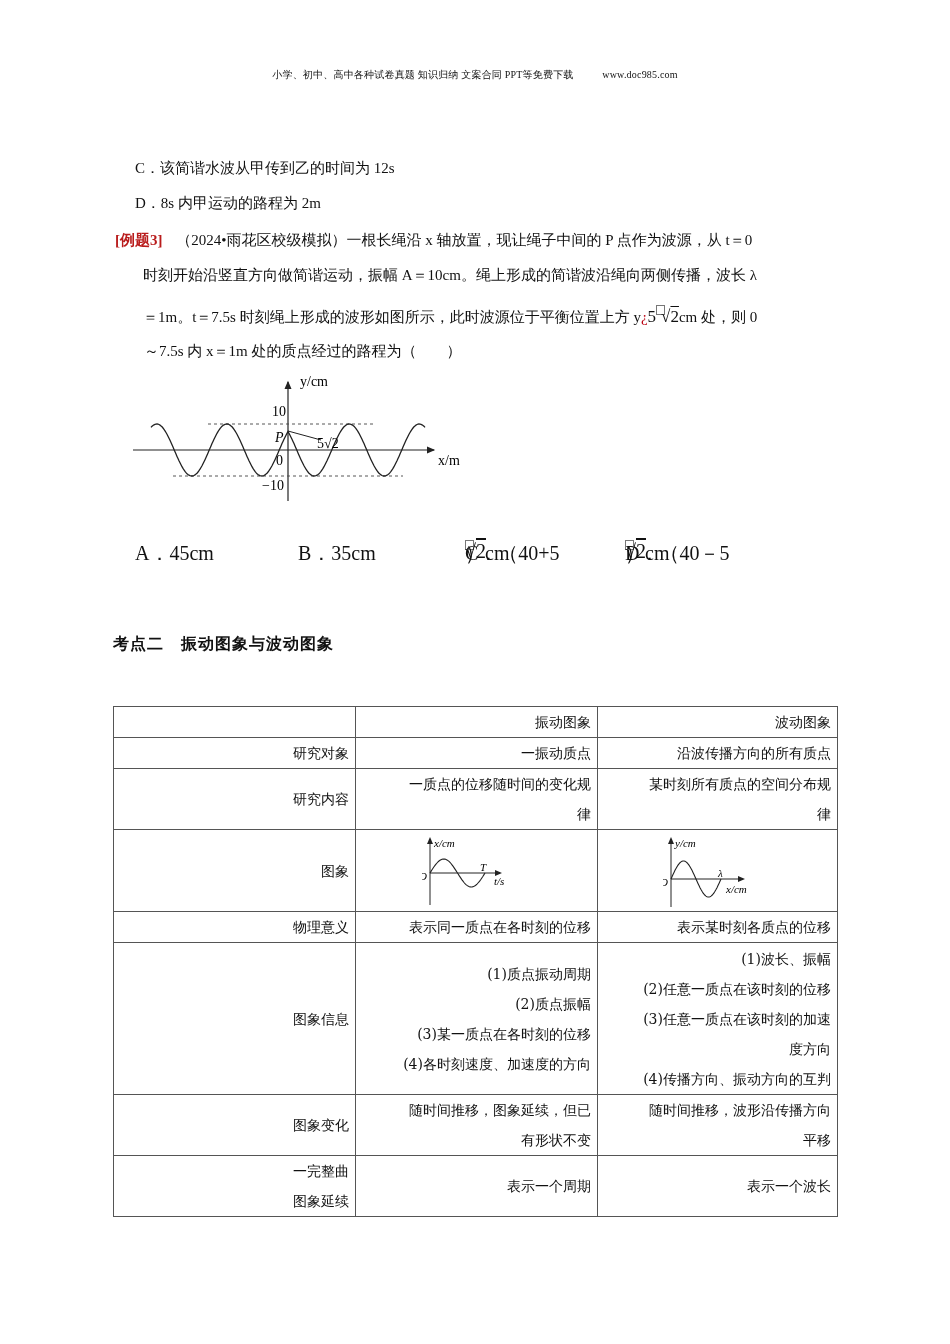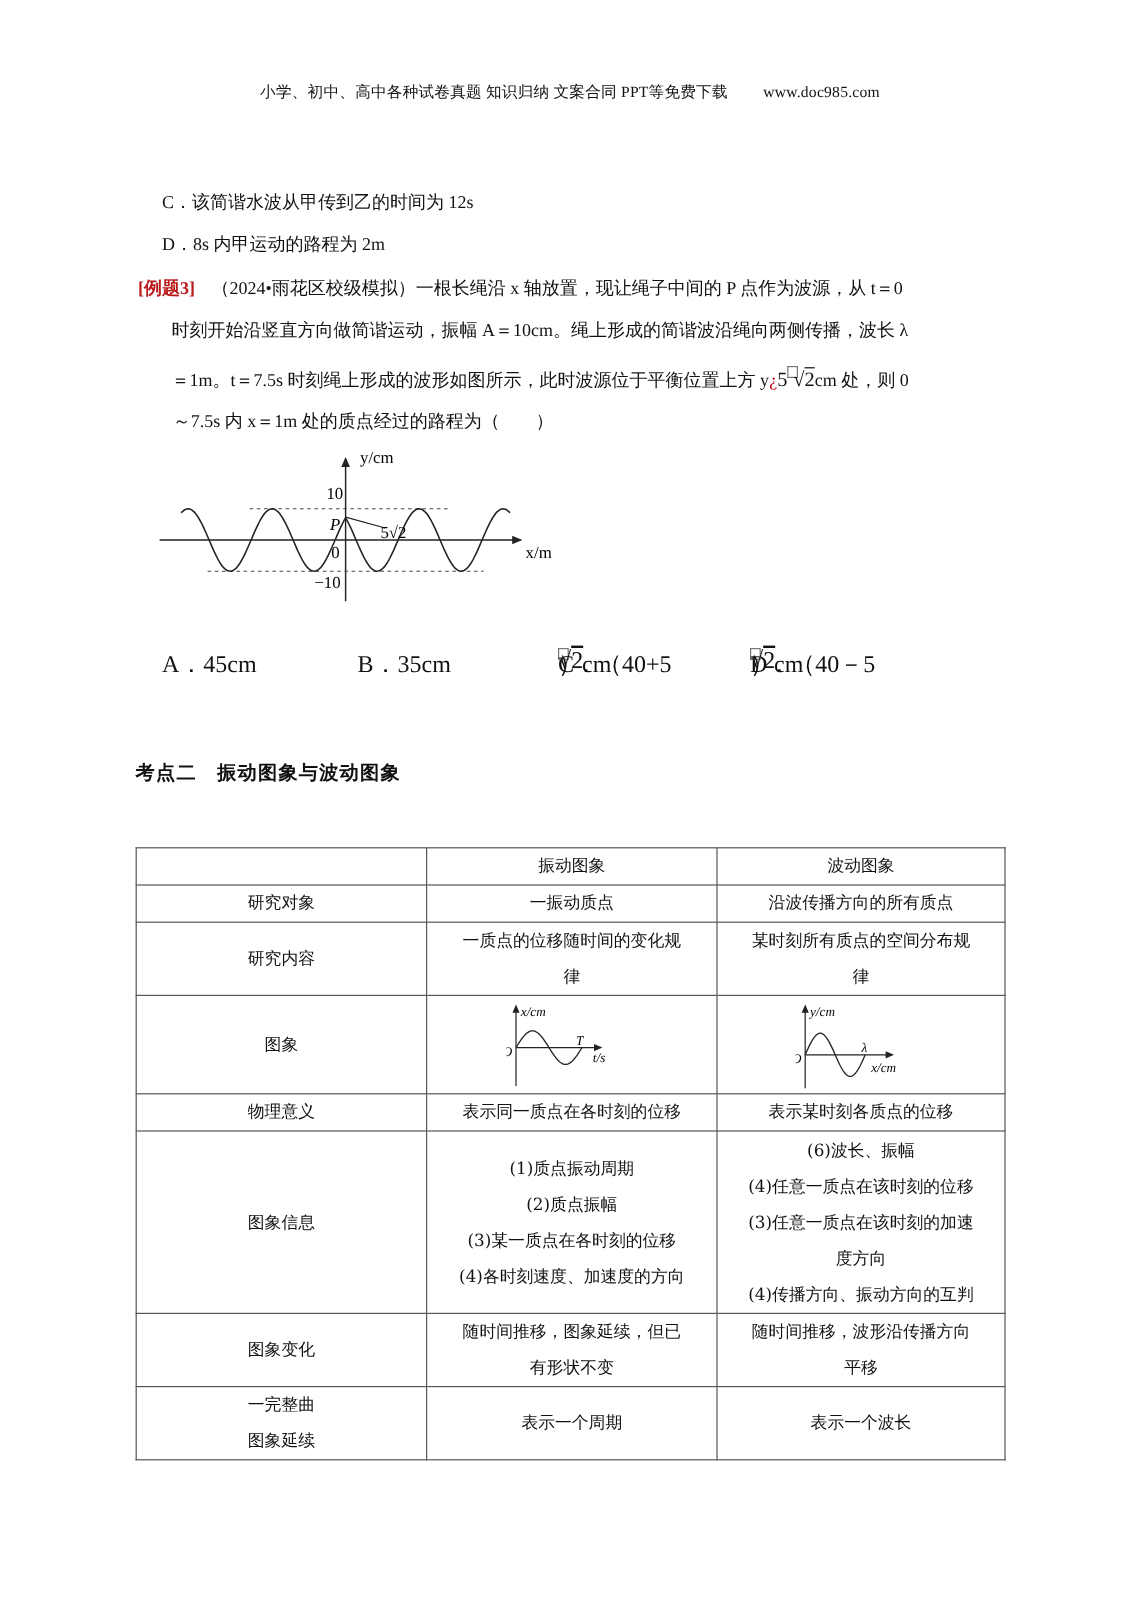--- a/index.html
+++ b/index.html
@@ -1,32 +1,32 @@
 <!DOCTYPE html>
 <html><head>
 <meta charset="utf-8">
 <style>
   html, body { margin:0; padding:0; background:#ffffff; }
   body { width:950px; height:1344px; position:relative; overflow:hidden;
          font-family:"Liberation Serif","DejaVu Serif",serif; color:#111; }
   .abs { position:absolute; }
-  .header { left:0; top:68px; width:950px; text-align:center; font-size:13px; letter-spacing:0.2px; }
+  .header { left:0; top:68px; width:950px; text-align:center; font-size:10px; letter-spacing:0.2px; }
   .header .url { margin-left:26px; }
   .line { font-size:15px; white-space:nowrap; }
   .ex-tag { color:#b91c1c; font-weight:bold; }
   .red { color:#b01; }
   .sq { display:inline-block; width:7px; height:8px; border:1px solid #777; vertical-align:7px; margin-right:-4px; font-size:0; }
   .rad { display:inline-block; }
   .rad .r { text-decoration:overline; }
   .opts span { position:absolute; font-size:20px; white-space:nowrap; }
   .section-title { left:113px; top:634px; font-family:"DejaVu Sans","Liberation Sans",sans-serif;
                    font-weight:bold; font-size:16px; letter-spacing:1px; }
   table.cmp { position:absolute; left:113px; top:706px; width:725px; border-collapse:collapse;
               font-family:"DejaVu Serif","Liberation Serif",serif; font-size:14px; }
-  table.cmp td { border:1px solid #555; text-align:center; vertical-align:middle; padding:0 6px; line-height:30px; }
+  table.cmp td { border:1px solid #555; text-align:right; vertical-align:middle; padding:0 6px; line-height:30px; }
   table.cmp td.c0 { width:229px; }
   table.cmp td.c1 { width:229px; }
   .mini { display:block; margin:0 auto; }
 </style>
 </head>
 <body>
 
 <div class="abs header">
   <span>小学、初中、高中各种试卷真题 知识归纳 文案合同 PPT等免费下载</span>
   <span class="url">www.doc985.com</span>
@@ -144,22 +144,22 @@
   </tr>
   <tr style="height:152px;">
     <td>图象信息</td>
     <td>
       <div>(1)质点振动周期</div>
       <div>(2)质点振幅</div>
       <div>(3)某一质点在各时刻的位移</div>
       <div>(4)各时刻速度、加速度的方向</div>
     </td>
     <td>
-      <div>(6)波长、振幅</div>
-      <div>(4)任意一质点在该时刻的位移</div>
+      <div>(1)波长、振幅</div>
+      <div>(2)任意一质点在该时刻的位移</div>
       <div>(3)任意一质点在该时刻的加速</div>
       <div>度方向</div>
       <div>(4)传播方向、振动方向的互判</div>
     </td>
   </tr>
   <tr style="height:58px;">
     <td>图象变化</td>
     <td>
           <div>随时间推移，图象延续，但已</div>
           <div>有形状不变</div>

